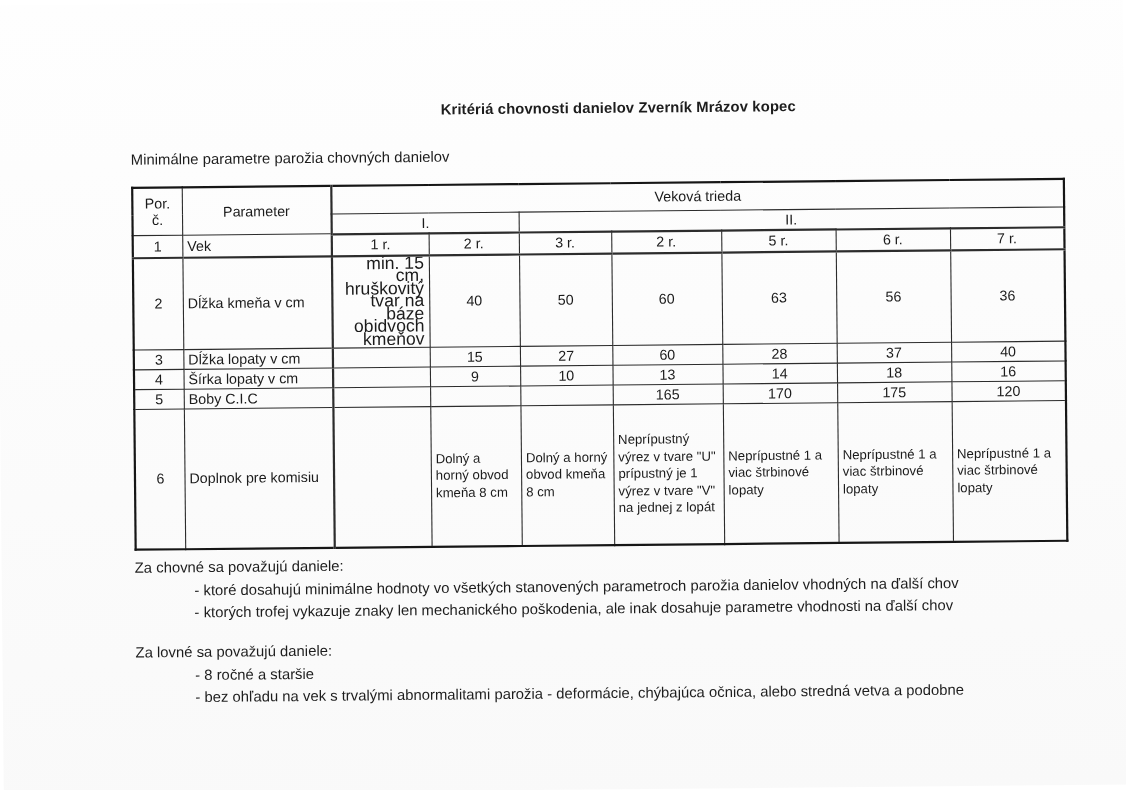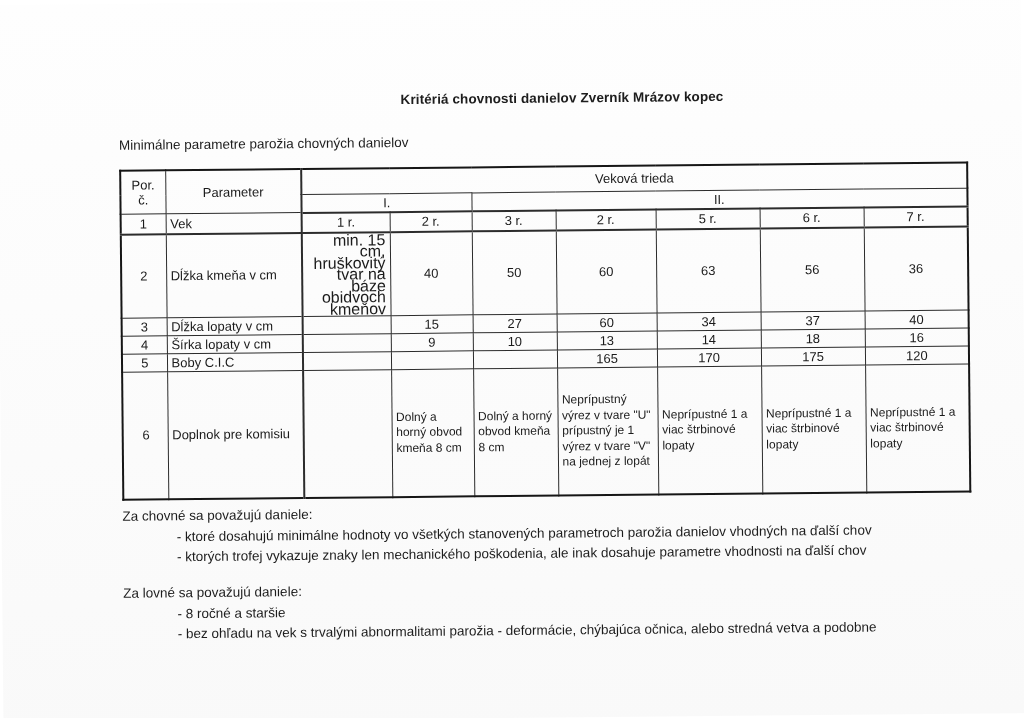--- a/index.html
+++ b/index.html
@@ -126,21 +126,21 @@
       <td class="c">56</td>
       <td class="c">36</td>
     </tr>
     <tr style="height:18px">
       <td class="c">3</td>
       <td class="l sep-right">Dĺžka lopaty v cm</td>
       <td class="c"></td>
       <td class="c">15</td>
       <td class="c">27</td>
       <td class="c">60</td>
-      <td class="c">34</td>
+      <td class="c">28</td>
       <td class="c">37</td>
       <td class="c">40</td>
     </tr>
     <tr style="height:18px">
       <td class="c">4</td>
       <td class="l sep-right">Šírka lopaty v cm</td>
       <td class="c"></td>
       <td class="c">9</td>
       <td class="c">10</td>
       <td class="c">13</td>

